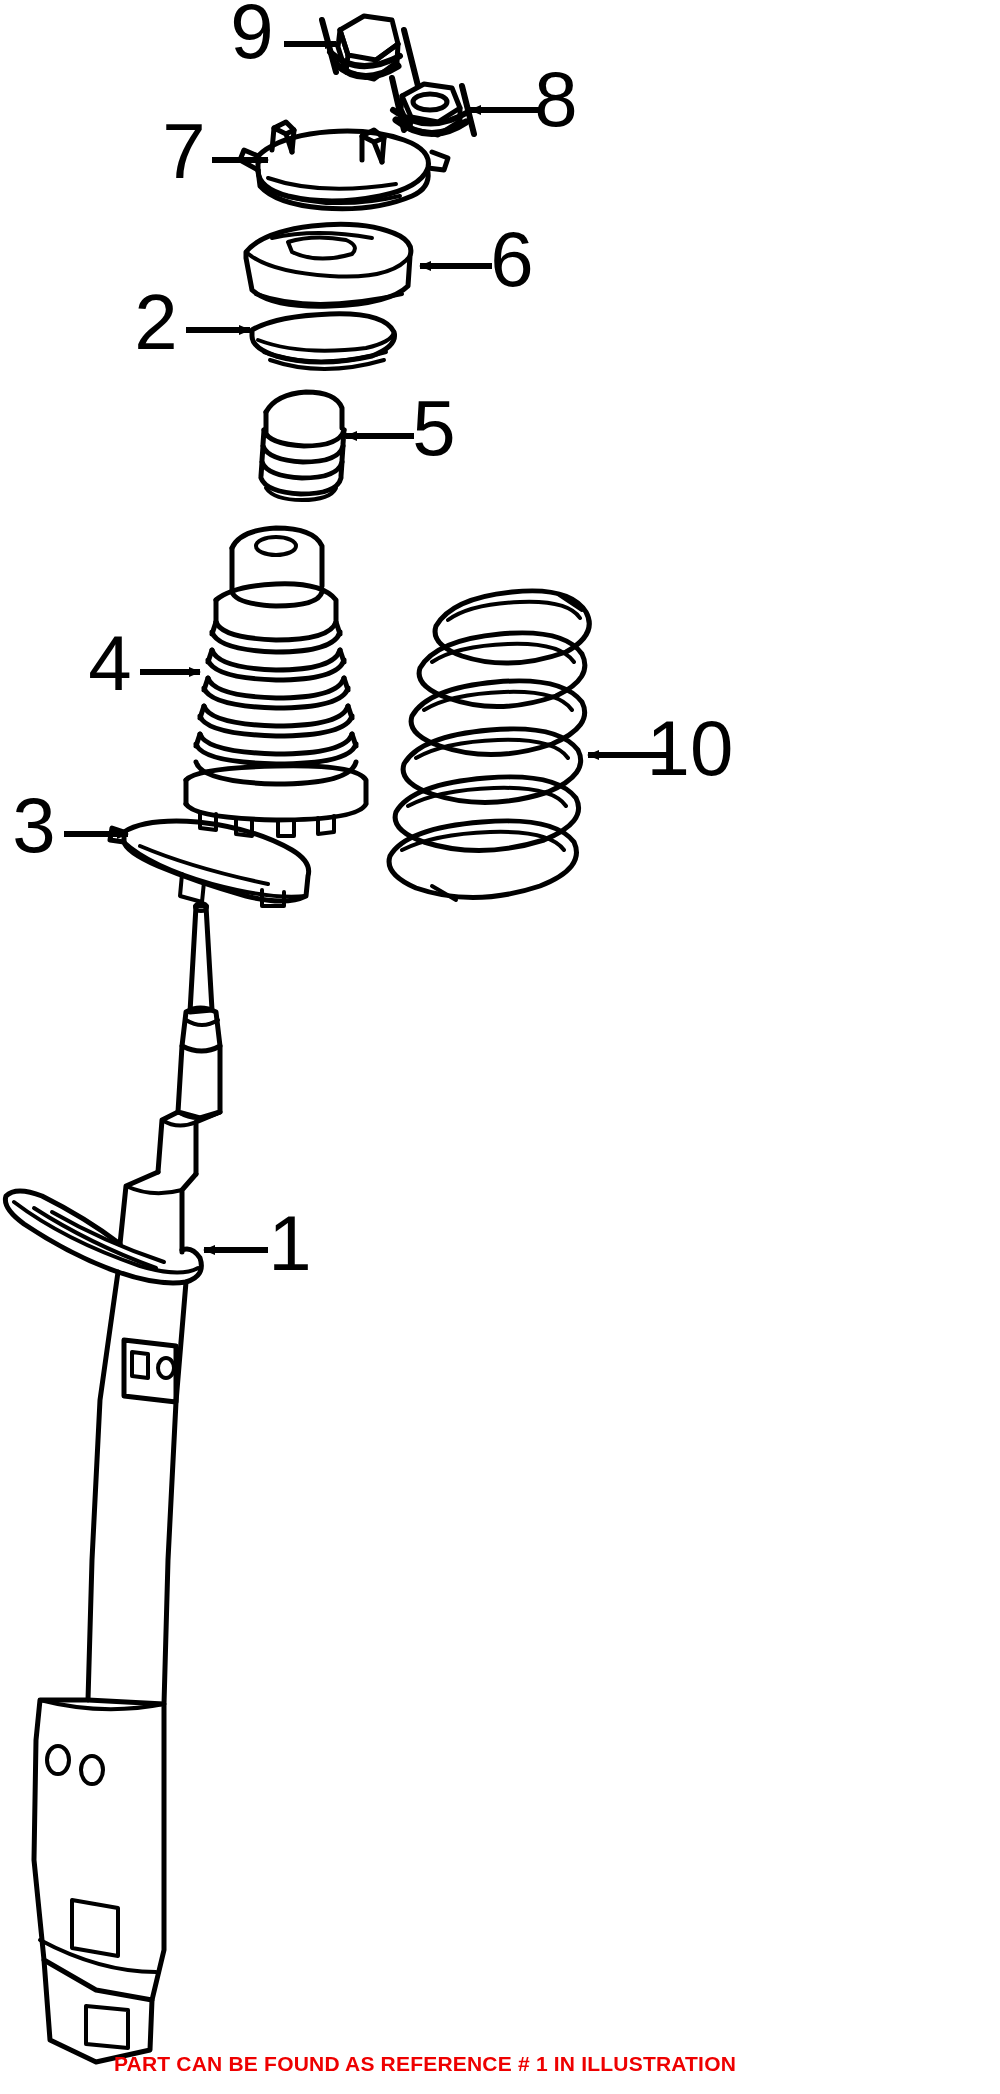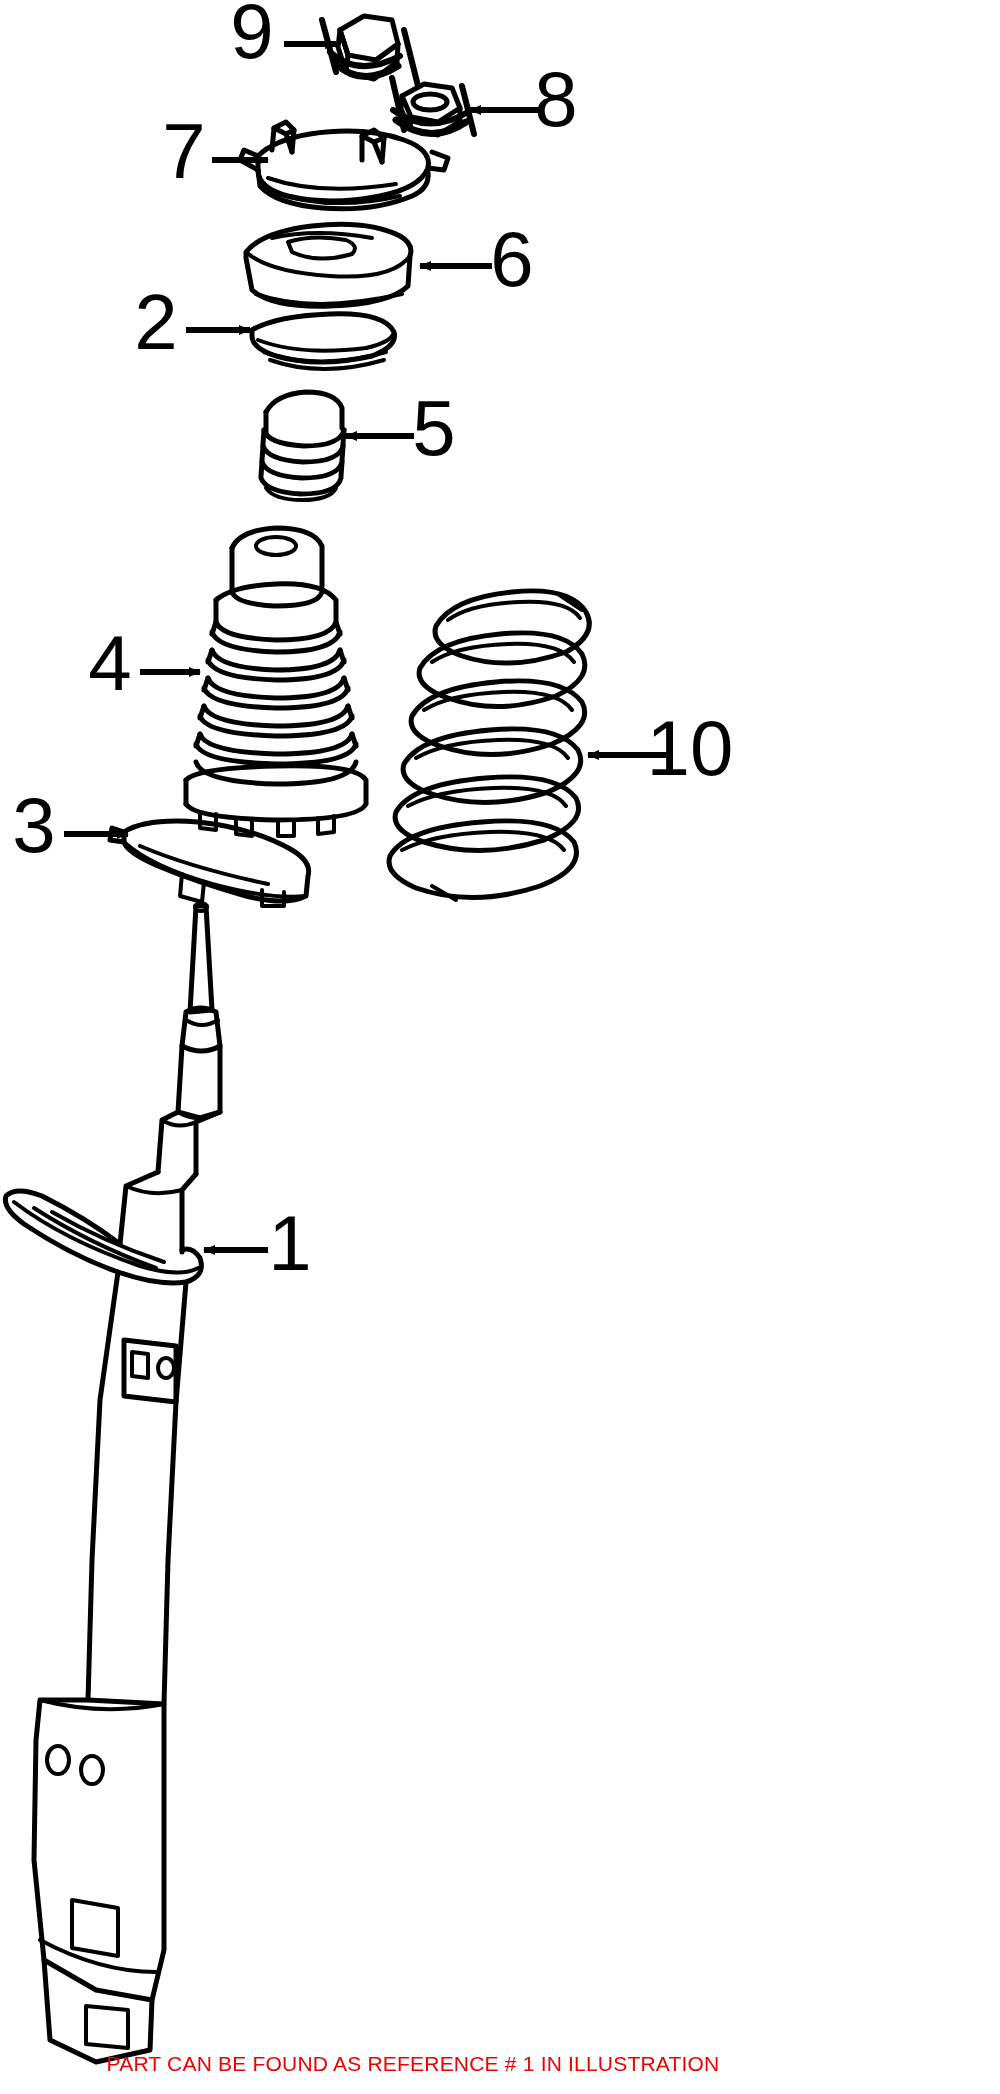--- a/index.html
+++ b/index.html
@@ -26,27 +26,27 @@
     height: 2094px;
     display: block;
   }
   .callout-num {
     font-family: "Liberation Sans", sans-serif;
     font-weight: 400;
     fill: #000000;
   }
   #footer-note {
     position: absolute;
-    left: 4px;
+    left: 16px;
     top: 2052px;
     width: 818px;
     text-align: center;
     color: #ee0000;
     font-family: "Liberation Sans", sans-serif;
-    font-weight: normal;
+    font-weight: bold;
     font-size: 21px;
     letter-spacing: 0.2px;
     white-space: nowrap;
   }
 </style>
 </head>
 <body>
 
 <div id="stage">
 

